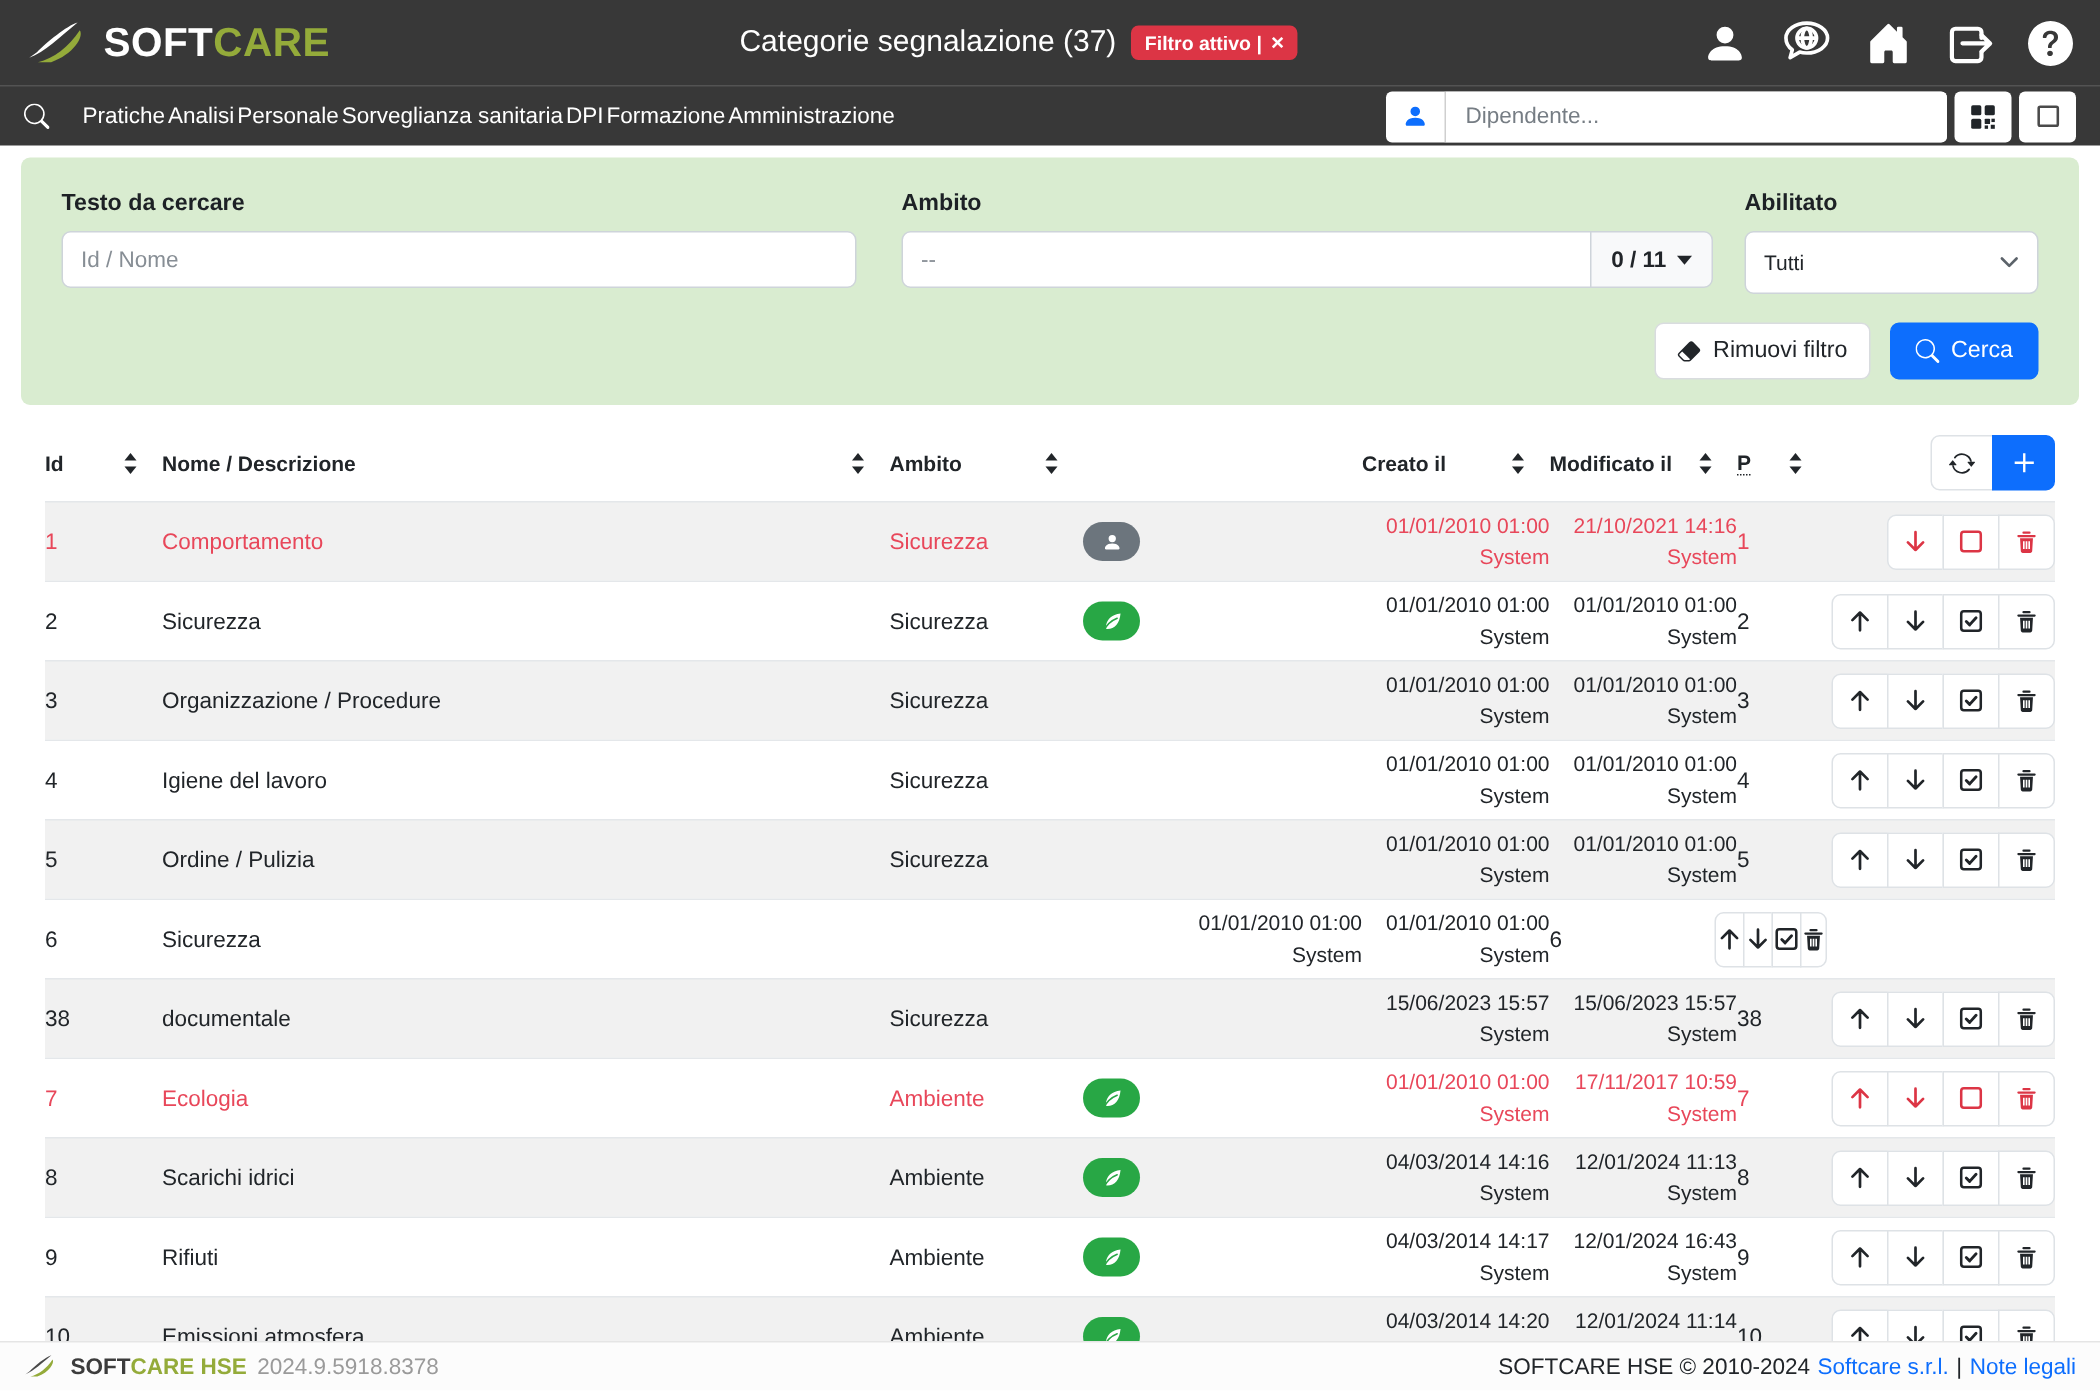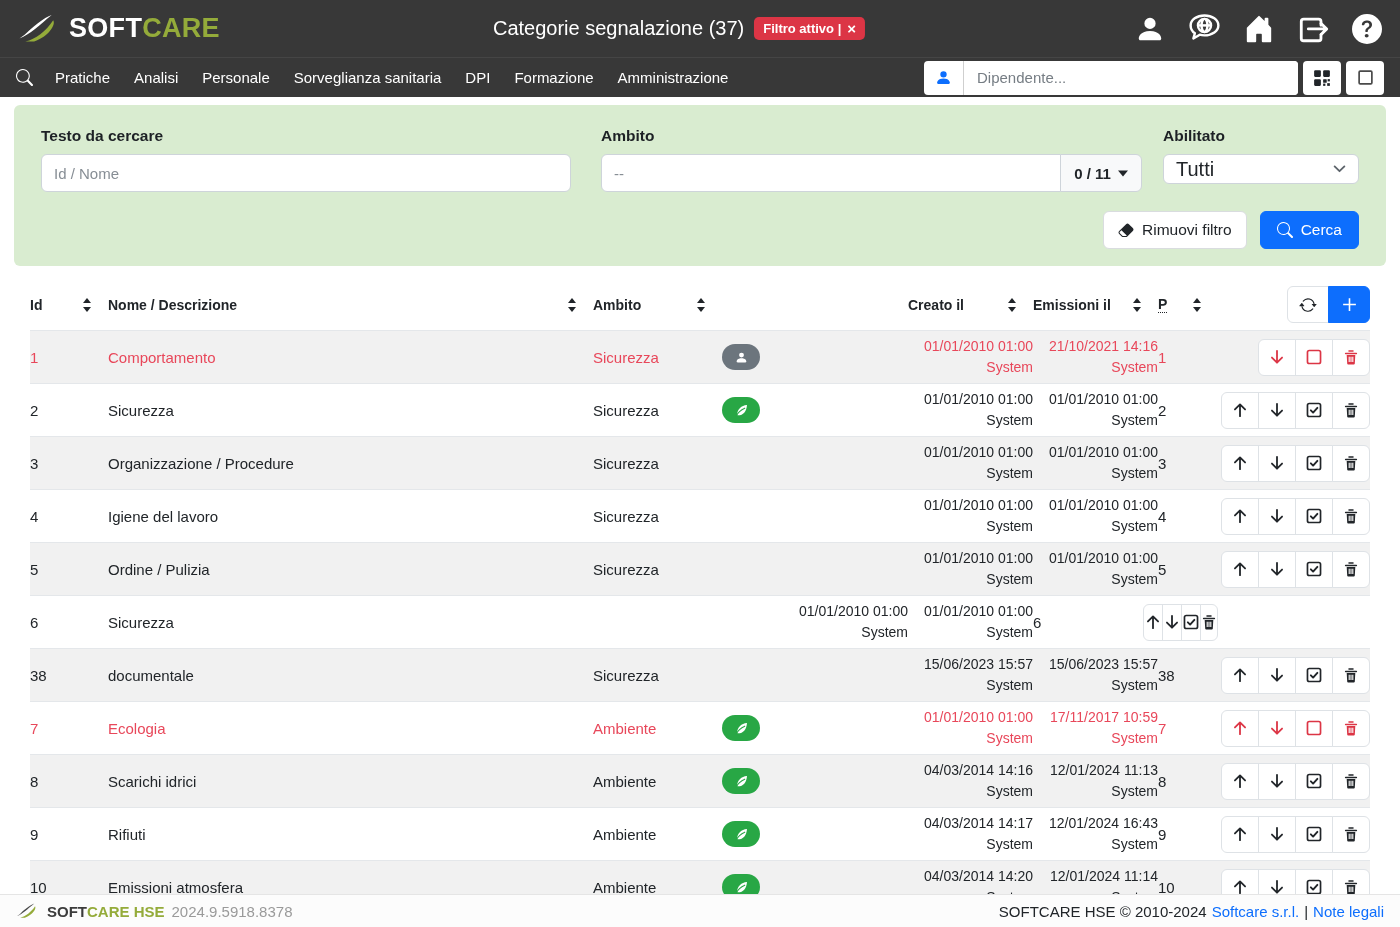--- a/index.html
+++ b/index.html
@@ -79,23 +79,23 @@
     flex: 1; height: 38px; background: #fff; border: 1px solid #ced4da;
     border-radius: 6px 0 0 6px; padding: 0 12px; display: flex; align-items: center;
     font-size: 15px; color: #878e95; cursor: pointer;
   }
   .counter-btn {
     width: 82px; height: 38px; margin-left: -1px; background: #f8f9fa; border: 1px solid #ced4da;
     border-radius: 0 6px 6px 0; font-weight: 700; font-size: 15px; color: #212529;
     display: flex; align-items: center; justify-content: center; gap: 7px; cursor: pointer; font-family: inherit;
   }
   .select {
-    width: 100%; height: 30px; background: #fff; border: 1px solid #ced4da; border-radius: 6px;
+    width: 100%; height: 42px; background: #fff; border: 1px solid #ced4da; border-radius: 6px;
     padding: 0 12px; display: flex; align-items: center; justify-content: space-between;
-    font-size: 20px; color: #212529; cursor: pointer;
+    font-size: 14px; color: #212529; cursor: pointer;
   }
   .filter-actions { display: flex; justify-content: flex-end; gap: 13px; margin-top: 19px; }
   .btn {
     height: 38px; border-radius: 6px; font-size: 15.5px; font-family: inherit;
     display: inline-flex; align-items: center; gap: 8px; padding: 0 14px; cursor: pointer;
   }
   .btn-light { background: #fff; border: 1px solid #d9dcdf; color: #212529; }
   .btn-primary { background: #0d6efd; border: 1px solid #0d6efd; color: #fff; padding: 0 16px; }
 
   
@@ -208,21 +208,21 @@
       </span>
     </div>
 </header>
 
 <nav class="navbar">
   <span class="nav-search-icon">
     <svg width="17" height="17" viewBox="0 0 16 16" fill="#fff">
         <path d="M11.742 10.344a6.5 6.5 0 1 0-1.397 1.398h-.001c.03.04.062.078.098.115l3.85 3.85a1 1 0 0 0 1.415-1.414l-3.85-3.85a1.007 1.007 0 0 0-.115-.1zM12 6.5a5.5 5.5 0 1 1-11 0 5.5 5.5 0 0 1 11 0z"></path>
       </svg>
   </span>
-  <div style="display:flex;gap:24px;align-items:flex-start;">
+  <div style="display:flex;gap:2px;align-items:flex-start;">
       <span class="nav-item">Pratiche</span>
       <span class="nav-item">Analisi</span>
       <span class="nav-item">Personale</span>
       <span class="nav-item">Sorveglianza sanitaria</span>
       <span class="nav-item">DPI</span>
       <span class="nav-item">Formazione</span>
       <span class="nav-item">Amministrazione</span>
     </div>
   <div class="nav-right">
     <div class="emp-search">
@@ -347,21 +347,21 @@
       <div class="th">
         <span class="th-label">Creato il</span>
         <span class="sort">
           <svg width="10" height="14" viewBox="0 0 10 14" fill="#212529">
             <path d="M5 0 9 5H1z"></path>
             <path d="M5 14 9 9H1z"></path>
           </svg>
         </span>
       </div>
       <div class="th">
-        <span class="th-label">Emissioni il</span>
+        <span class="th-label">Modificato il</span>
         <span class="sort">
           <svg width="10" height="14" viewBox="0 0 10 14" fill="#212529">
             <path d="M5 0 9 5H1z"></path>
             <path d="M5 14 9 9H1z"></path>
           </svg>
         </span>
       </div>
       <div class="th">
         <span class="th-label abbr">P</span>
         <span class="sort">

